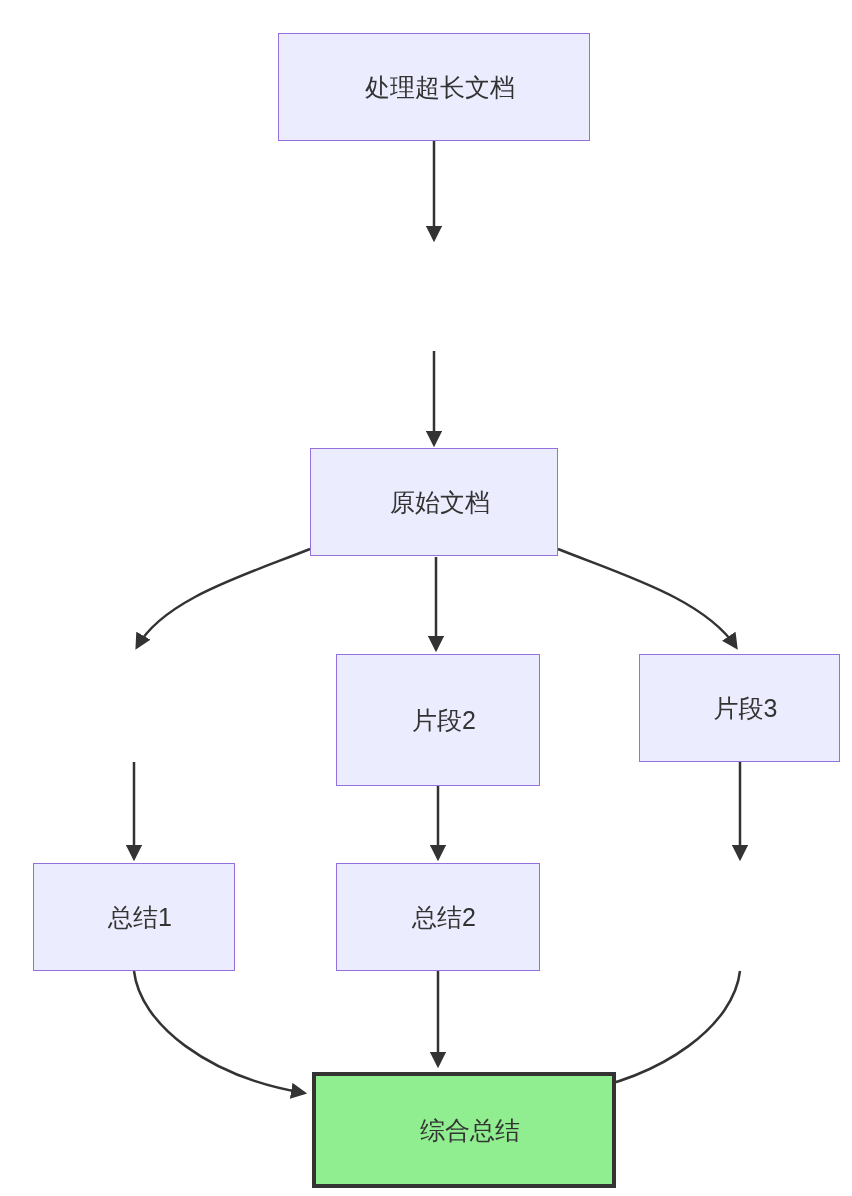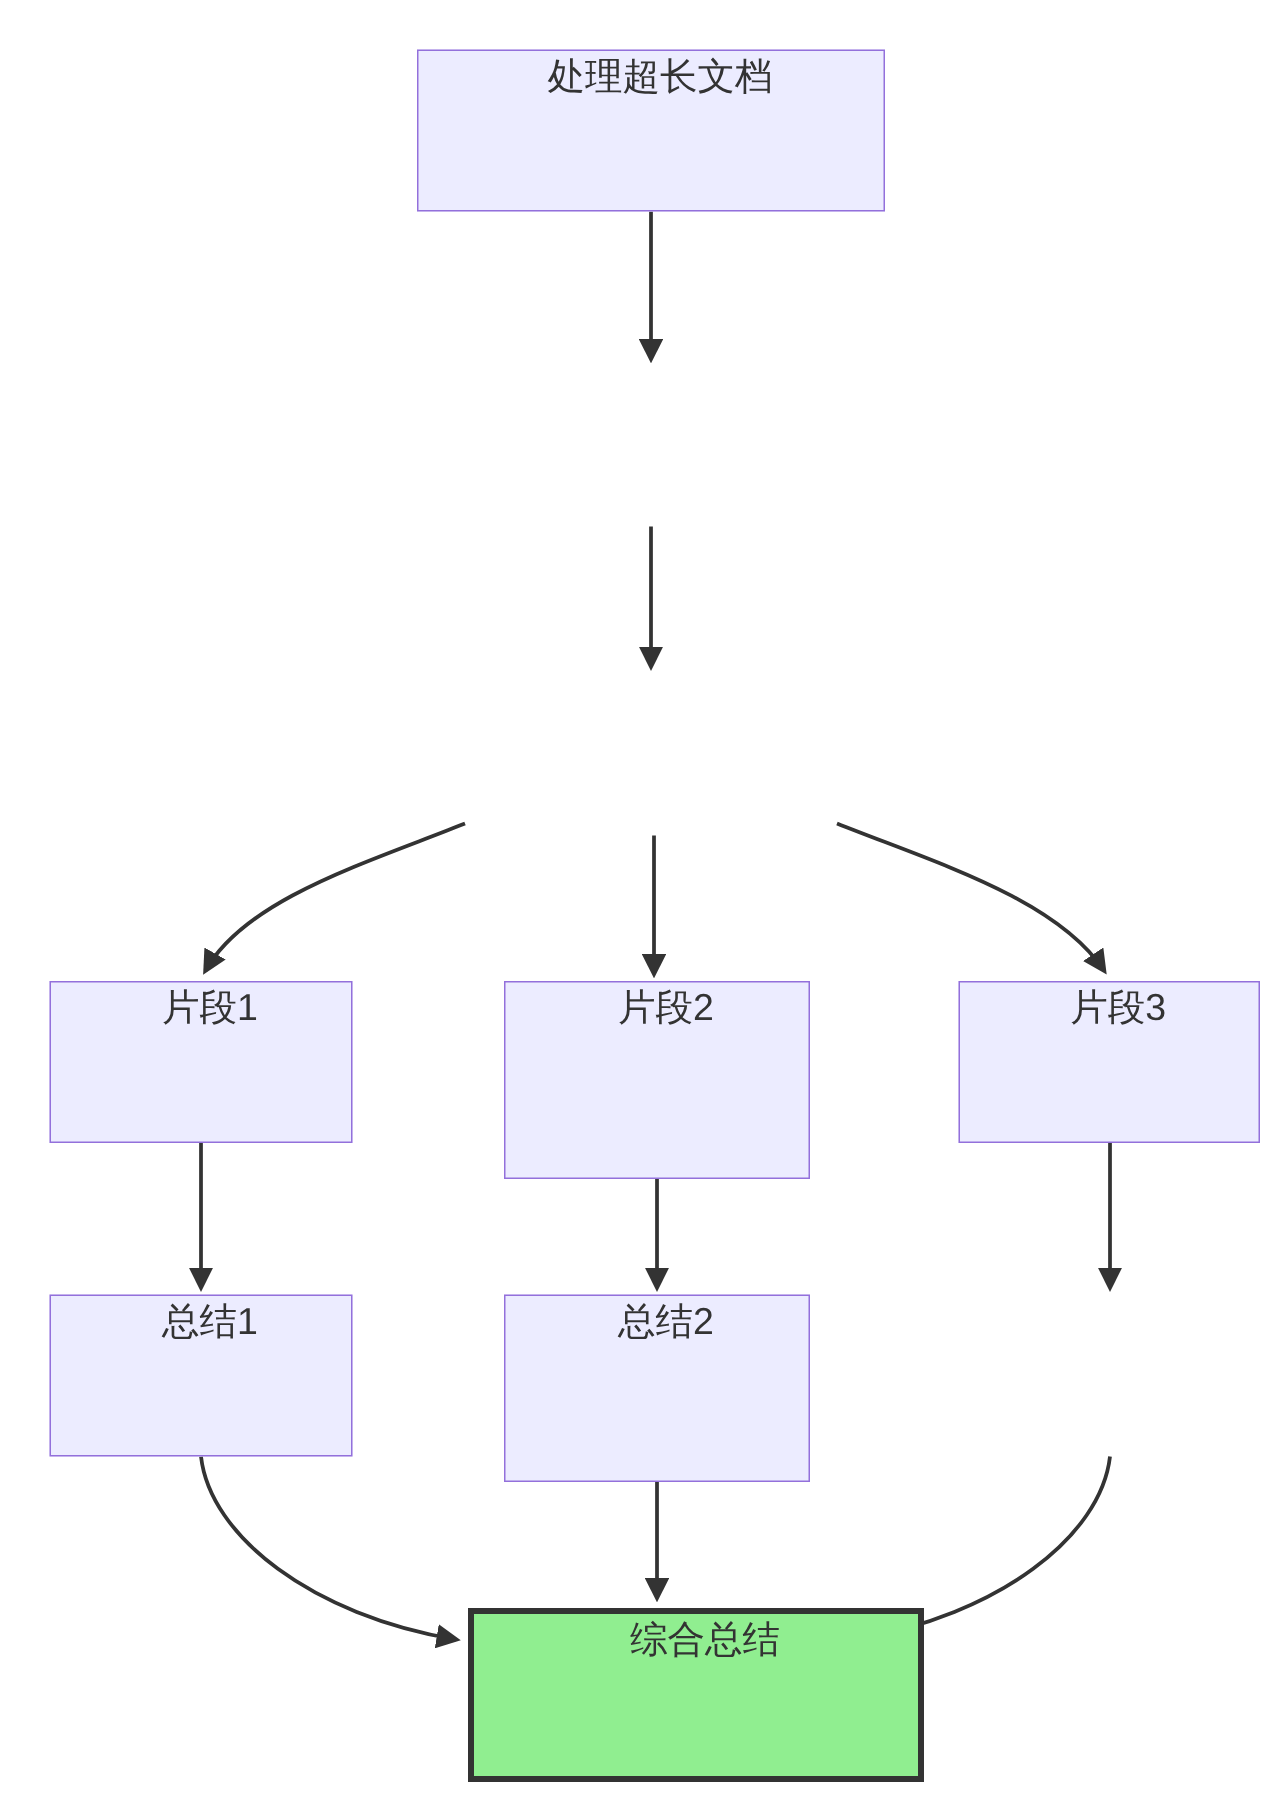--- a/index.html
+++ b/index.html
@@ -29,21 +29,21 @@
     stroke-width: 2.5;
   }
   .arrow-head {
     fill: var(--edge-color, #333333);
     stroke: none;
   }
   .node {
     position: absolute;
     box-sizing: border-box;
     display: flex;
-    align-items: flex-start;
+    align-items: center;
     justify-content: center;
     background: var(--node-fill, #ececff);
     border: 1.5px solid var(--node-border, #9370db);
     color: var(--text-color, #333333);
     font-size: 25px;
     text-align: center;
     white-space: nowrap;
     padding-left: 12px;
   }
   .node--highlight {
@@ -80,38 +80,38 @@
     <path class="edge" d="M134,971 C140,1024 208,1077 304,1093" marker-end="url(#arrow)"></path>
     <path class="edge" d="M438,971 L438,1065" marker-end="url(#arrow)"></path>
     <path class="edge" d="M740,971 C734,1024 666,1077 570,1093" marker-end="url(#arrow)"></path>
   </svg>
 
   <div class="node" style="left:278px; top:33px; width:312px; height:108px;">
     <span class="node-label">处理超长文档</span>
   </div>
 
 
+  <div class="node" style="left:310px; top:448px; width:248px; height:108px;">
+    <span class="node-label">原始文档</span>
+  </div>
 
-  <div class="node" style="left:33px; top:654px; width:202px; height:108px;">
-    <span class="node-label">片段1</span>
-  </div>
 
   <div class="node" style="left:336px; top:654px; width:204px; height:132px;">
     <span class="node-label">片段2</span>
   </div>
 
   <div class="node" style="left:639px; top:654px; width:201px; height:108px;">
     <span class="node-label">片段3</span>
   </div>
 
   <div class="node" style="left:33px; top:863px; width:202px; height:108px;">
     <span class="node-label">总结1</span>
   </div>
 
-  <div class="node" style="left:336px; top:863px; width:204px; height:125px;">
+  <div class="node" style="left:336px; top:863px; width:204px; height:108px;">
     <span class="node-label">总结2</span>
   </div>
 
 
   <div class="node node--success" style="left:312px; top:1072px; width:304px; height:116px;">
     <span class="node-label">综合总结</span>
   </div>
 
 </div>
 

